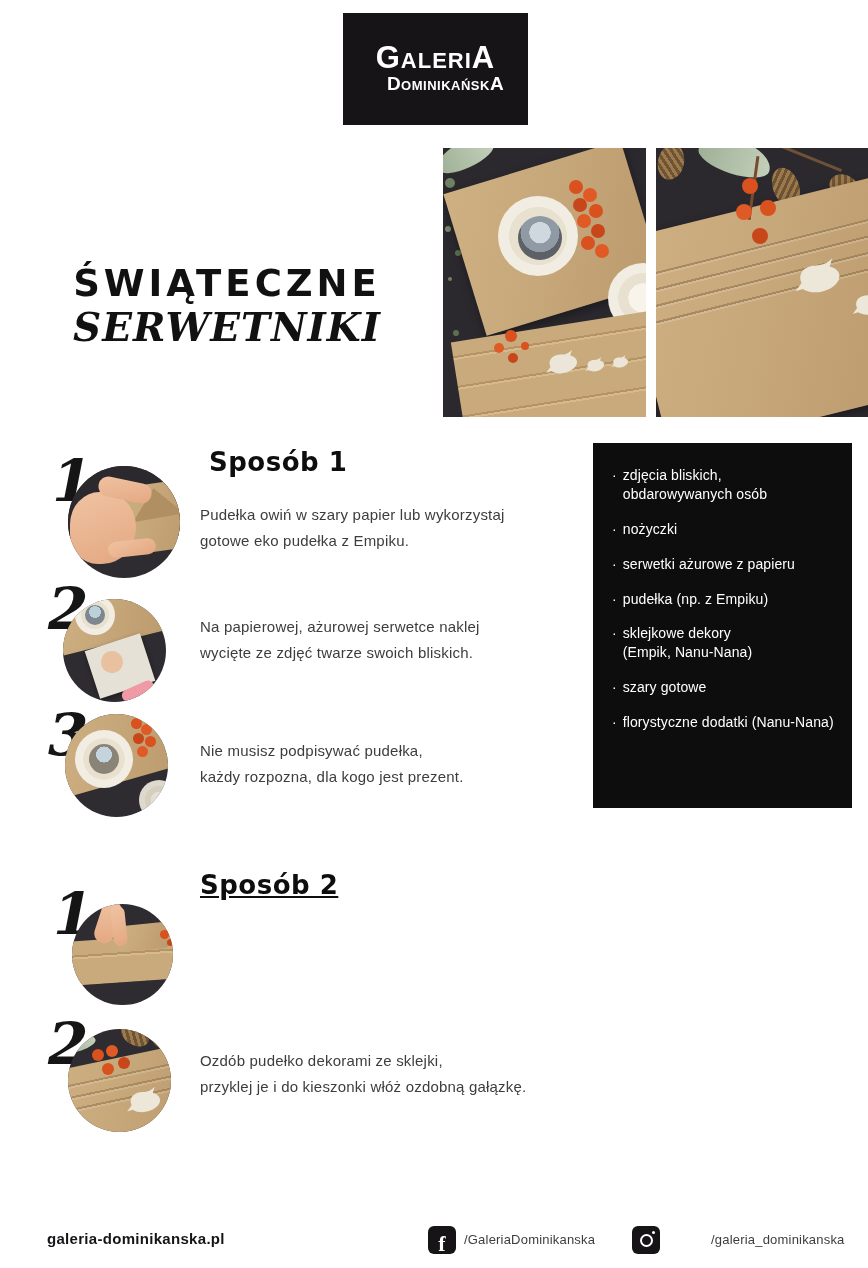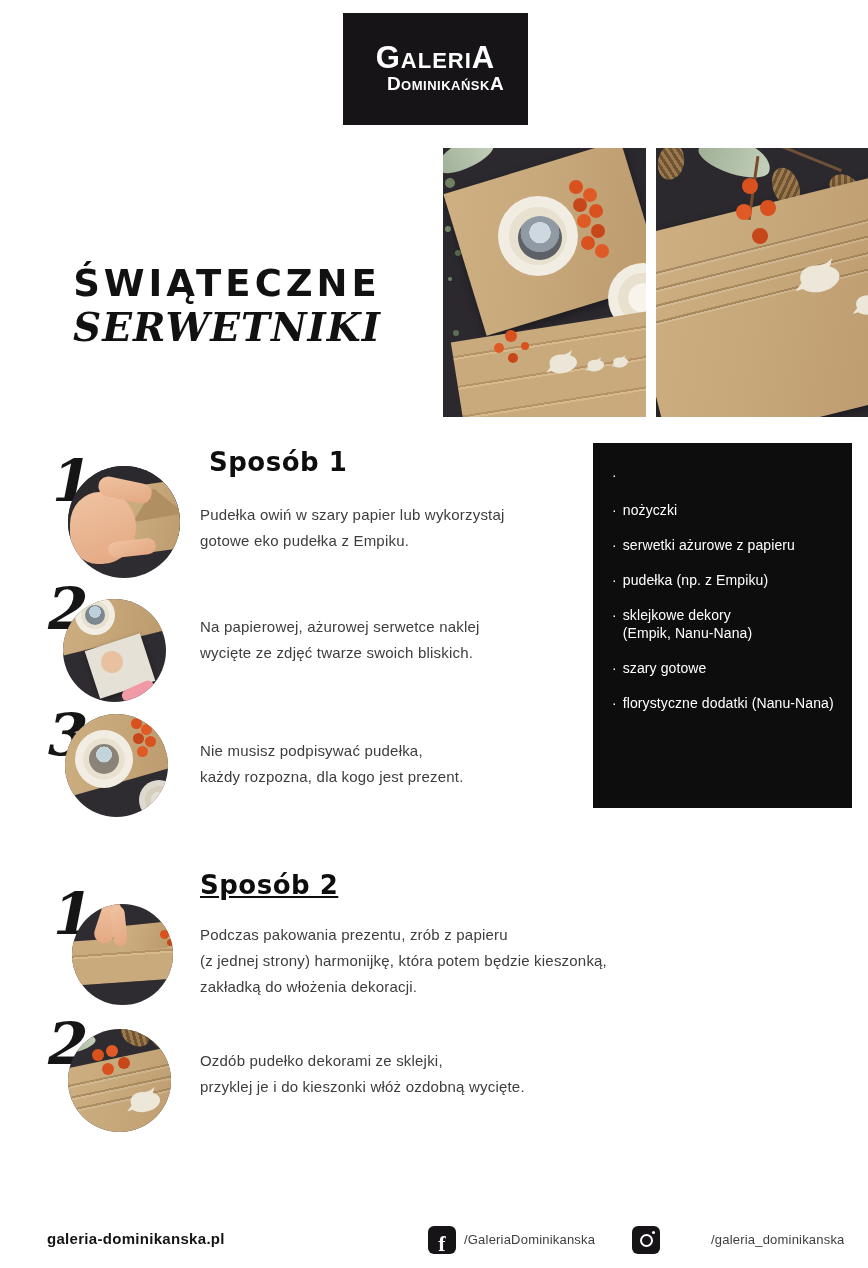--- a/index.html
+++ b/index.html
@@ -168,20 +168,22 @@
     <div class="abs" style="left:24px;top:30px;width:30px;height:30px;border-radius:50%;background:radial-gradient(circle at 50% 35%,#c4d4dc 0 32%,#8a8378 33% 100%);"></div>
     <div class="abs berry" style="left:66px;top:4px;width:11px;height:11px;box-shadow:10px 6px 0 #e05a26, 2px 15px 0 #c8471a, 14px 18px 0 #d9511f, 6px 28px 0 #e05a26;"></div>
     <div class="abs doily" style="left:74px;top:66px;width:40px;height:40px;border-width:3px;opacity:0.9;"></div>
   </div>
   <div class="abs step-text" style="left:200px;top:738px;">Nie musisz podpisywać pudełka,
 każdy rozpozna, dla kogo jest prezent.</div>
 
   <div class="abs sidebar">
     <div class="sb-item">
         <span class="sb-bullet">·</span>
+        <span class="sb-text">zdjęcia bliskich,
+obdarowywanych osób</span>
       </div>
     <div class="sb-item">
         <span class="sb-bullet">·</span>
         <span class="sb-text">nożyczki</span>
       </div>
     <div class="sb-item">
         <span class="sb-bullet">·</span>
         <span class="sb-text">serwetki ażurowe z papieru</span>
       </div>
     <div class="sb-item">
@@ -206,38 +208,35 @@
   <div class="abs h-sposob" style="left:200px;top:870px;text-decoration:underline;">Sposób 2</div>
 
   <div class="abs step-num" style="left:53px;top:885px;">1</div>
   <div class="abs step-circle" style="left:72px;top:904px;width:101px;height:101px;">
     <div class="abs kraft pleats" style="left:-8px;top:34px;width:120px;height:44px;transform:rotate(-4deg);"></div>
     <div class="abs kraft" style="left:46px;top:20px;width:50px;height:26px;border-radius:4px;transform:rotate(-6deg);"></div>
     <div class="abs skin" style="left:26px;top:-4px;width:20px;height:44px;border-radius:10px;transform:rotate(18deg);"></div>
     <div class="abs skin" style="left:40px;top:2px;width:14px;height:40px;border-radius:8px;transform:rotate(-6deg);"></div>
     <div class="abs berry" style="left:88px;top:26px;width:9px;height:9px;box-shadow:6px 8px 0 -1px #c8471a;"></div>
   </div>
-  <div class="abs step-text" style="left:200px;top:922px;">Podczas pakowania prezentu, zrób z papieru
-(z jednej strony) harmonijkę, która potem będzie kieszonką,
-zakładką do włożenia dekoracji.</div>
 
   <div class="abs step-num" style="left:48px;top:1015px;">2</div>
   <div class="abs step-circle" style="left:68px;top:1029px;width:103px;height:103px;">
     <div class="abs cone" style="left:52px;top:-4px;width:30px;height:20px;transform:rotate(30deg);"></div>
     <div class="abs cone" style="left:84px;top:2px;width:26px;height:18px;transform:rotate(10deg);"></div>
     <div class="abs fir" style="left:-6px;top:8px;width:34px;height:14px;transform:rotate(-20deg);"></div>
     <div class="abs kraft" style="left:-12px;top:28px;width:140px;height:90px;transform:rotate(-12deg);"></div>
     <div class="abs" style="left:-10px;top:44px;width:136px;height:30px;transform:rotate(-12deg);background:repeating-linear-gradient(180deg,rgba(140,110,70,0.5) 0 2px,rgba(255,255,255,0.15) 2px 4px,transparent 4px 12px);"></div>
     <div class="abs berry" style="left:24px;top:20px;width:12px;height:12px;box-shadow:14px -4px 0 #e05a26, 26px 8px 0 #c8471a, 10px 14px 0 #d9511f;"></div>
     <svg class="bird" style="left:58px;top:56px;width:36px;height:30px;" viewBox="0 0 40 34">
         <path d="M32 2 L30 9 C39 11 41 19 34 25 C27 31 15 33 7 28 L1 30 L6 23 C2 15 9 8 18 8 C25 8 28 6 32 2 Z" fill="#ece7d8"></path>
       </svg>
   </div>
   <div class="abs step-text" style="left:200px;top:1048px;">Ozdób pudełko dekorami ze sklejki,
-przyklej je i do kieszonki włóż ozdobną wycięte.</div>
+przyklej je i do kieszonki włóż ozdobną gałązkę.</div>
 
   <div class="abs footer-site">galeria-dominikanska.pl</div>
   <div class="abs social-icon fb-icon">
     <span class="fb-f">f</span>
   </div>
   <div class="abs footer-handle fb-handle">/GaleriaDominikanska</div>
   <div class="abs social-icon ig-icon">
     <span class="ig-ring"></span>
     <span class="ig-dot"></span>
   </div>

